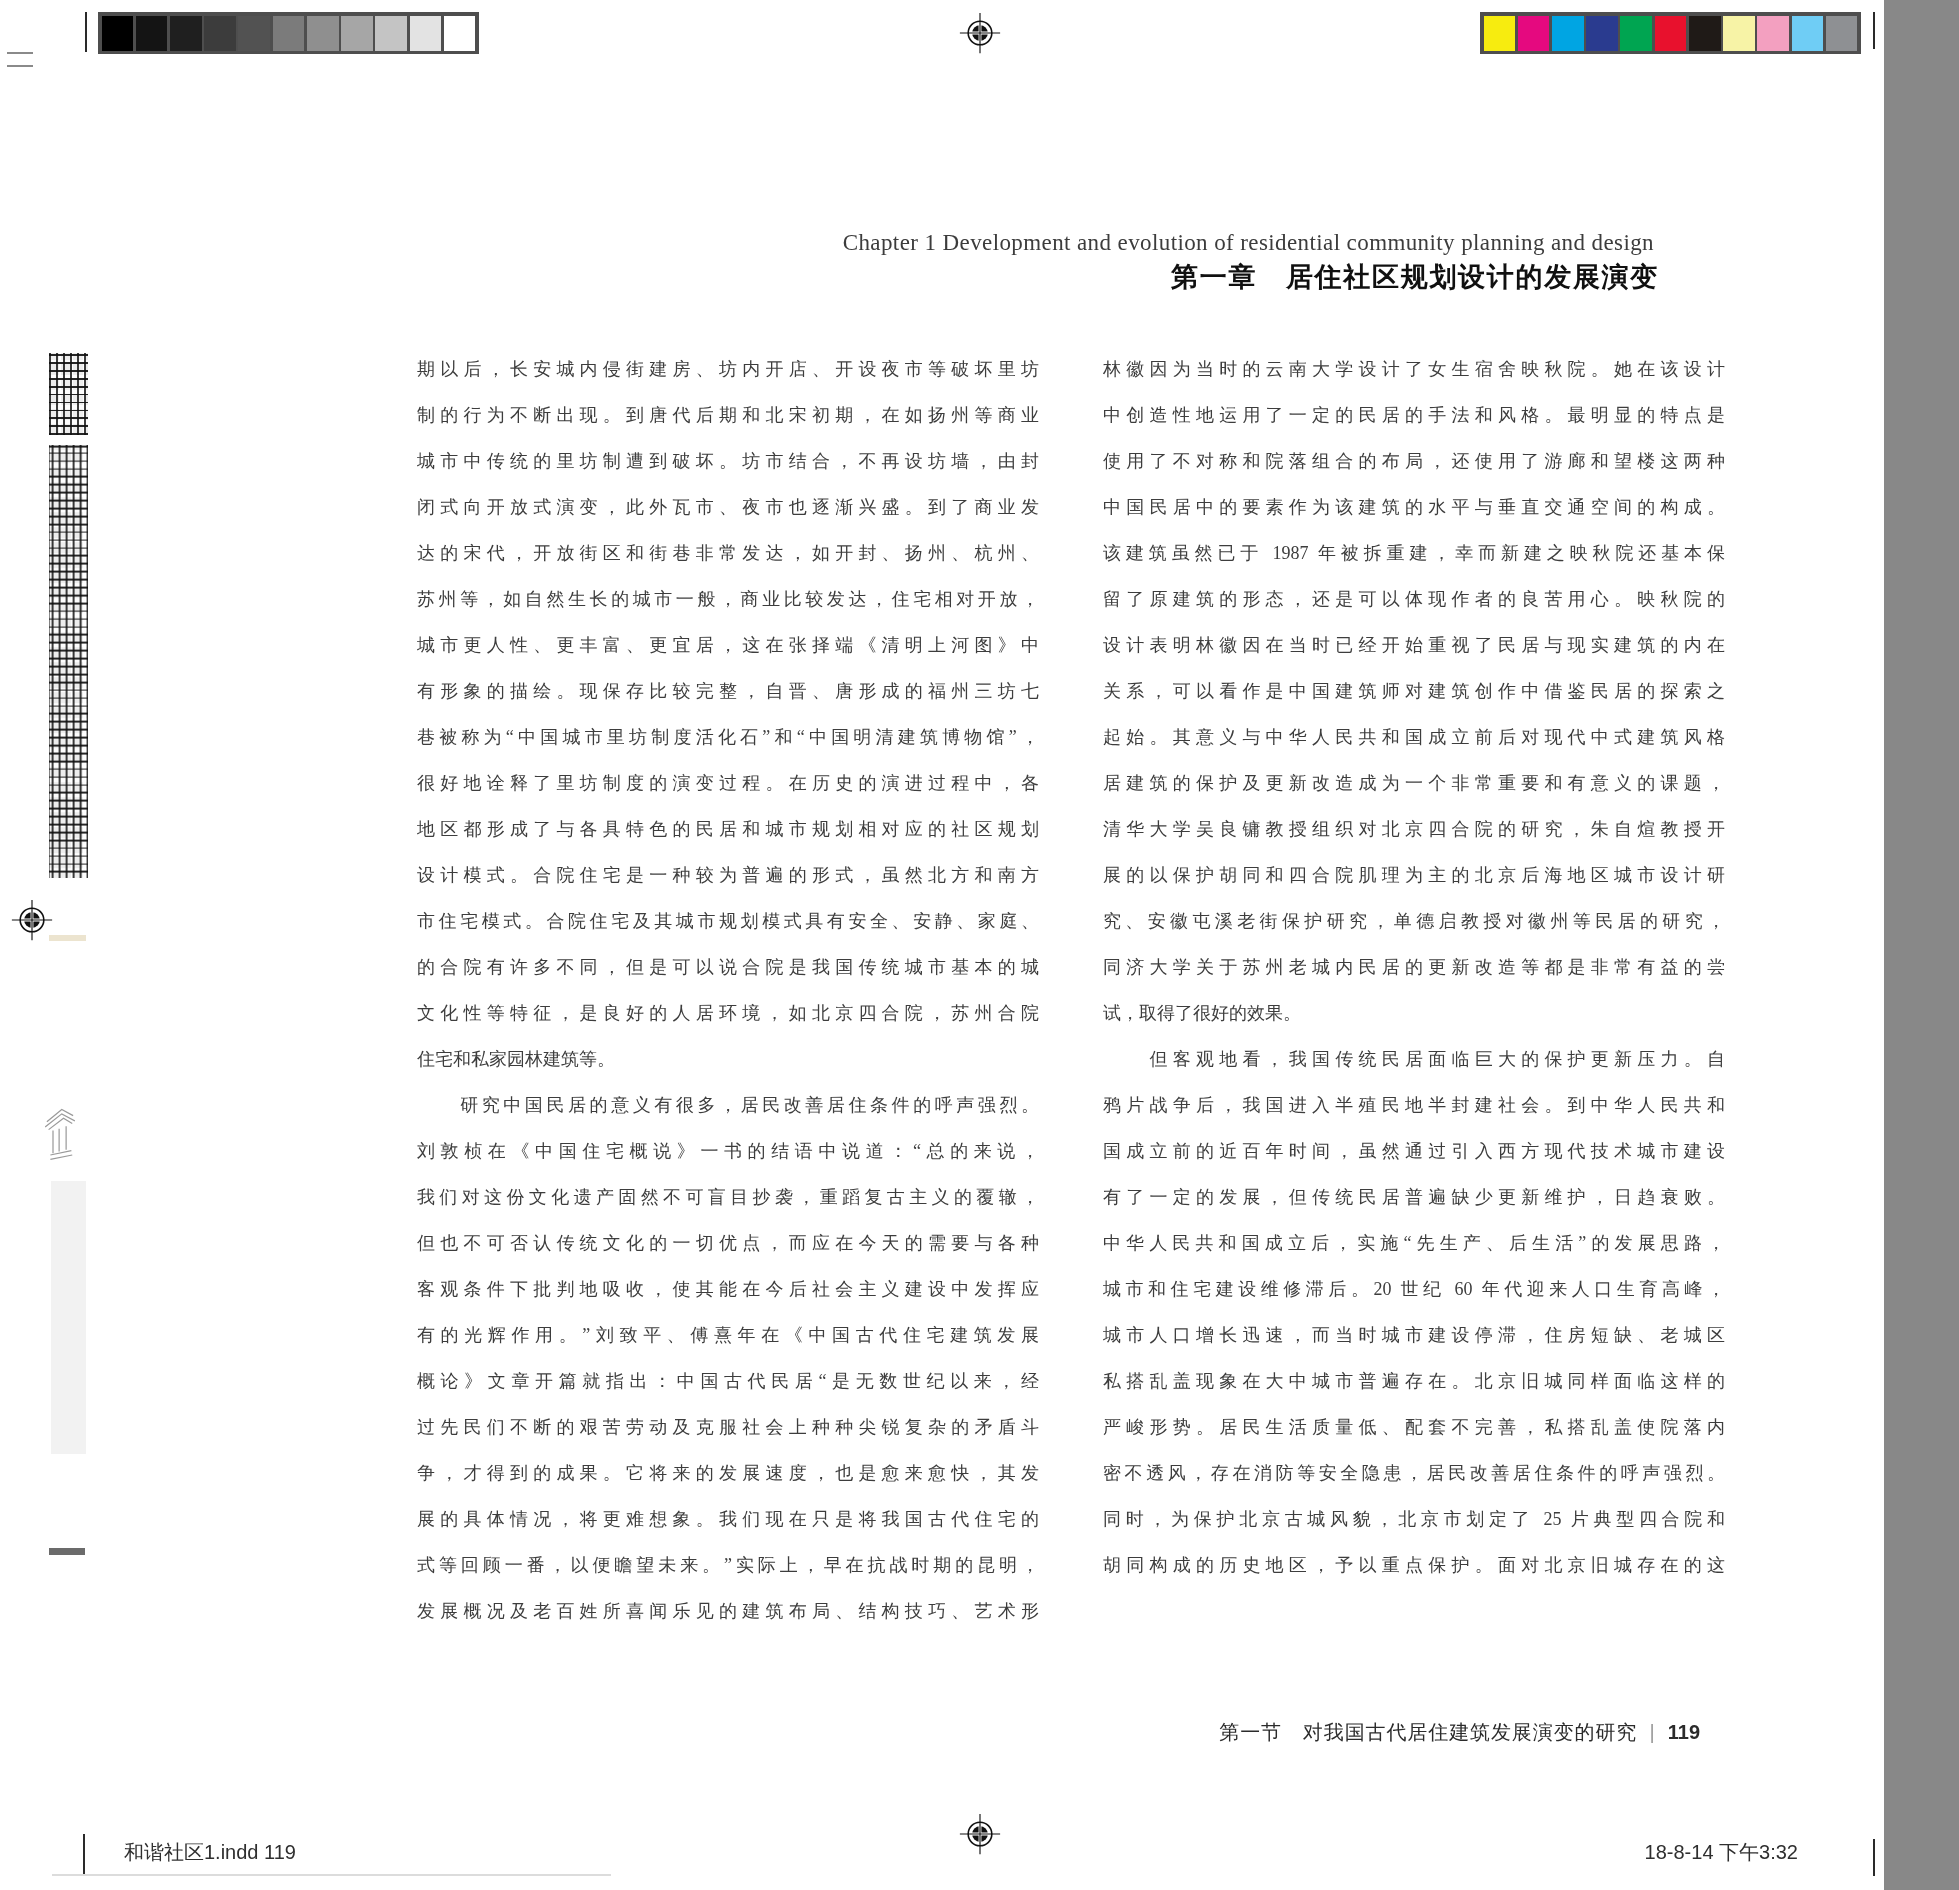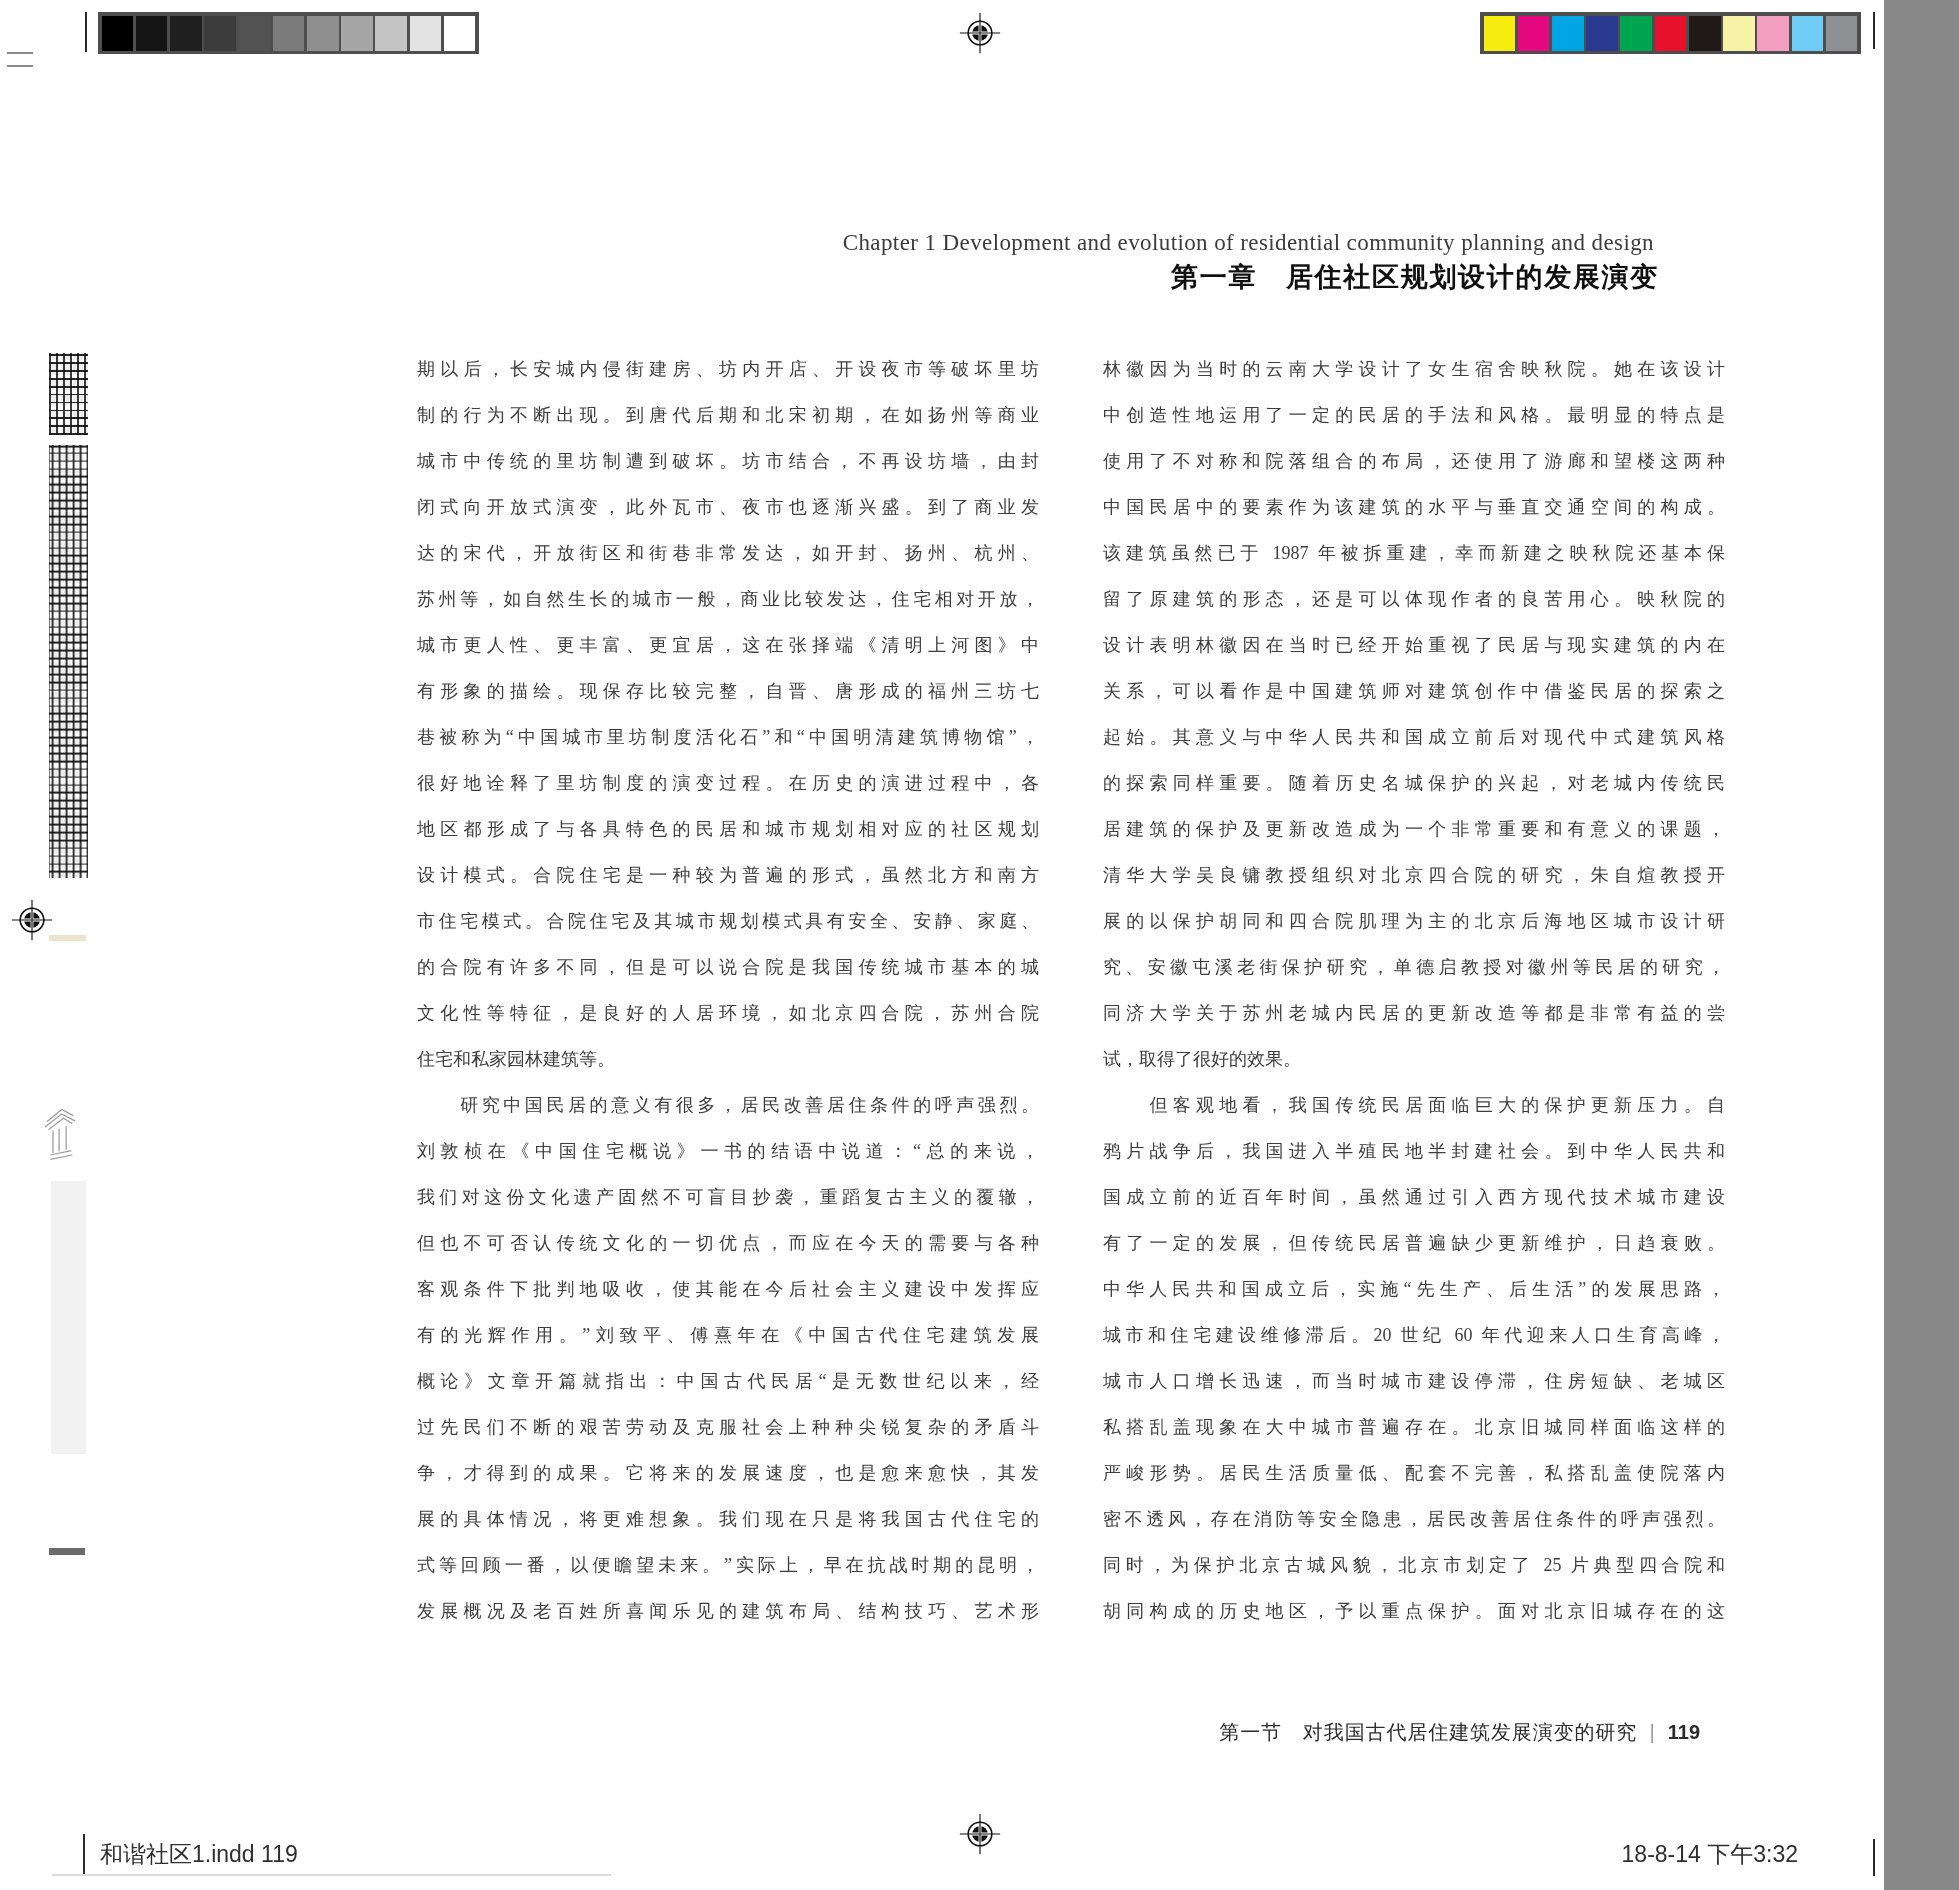--- a/index.html
+++ b/index.html
@@ -28,21 +28,21 @@
   #col-right{left:1103px;}
   .tline{height:46px;line-height:46px;font-size:18px;color:#3d3d3d;
          font-family:"Liberation Serif","DejaVu Serif",serif;
          text-align:justify;text-align-last:justify;overflow:hidden;}
   .tline.tend{text-align-last:left;}
   
   .footer{position:absolute;top:1719px;right:184px;font-size:20px;color:#2b2b2b;
           letter-spacing:0.9px;white-space:nowrap;}
   .footer .divider{color:#9a9a9a;margin:0 12.2px;font-weight:normal;}
   .footer .pagenum{font-weight:bold;letter-spacing:0;}
-  .imprint{position:absolute;top:1839px;font-size:23px;color:#2f2f2f;white-space:nowrap;}
+  .imprint{position:absolute;top:1839px;font-size:20px;color:#2f2f2f;white-space:nowrap;margin-left:24px;}
   #imprint-left{left:100px;}
   #imprint-right{right:86px;}
   
   .maptex{position:absolute;left:49px;width:39px;background-color:#ededed;
     background-image:
       repeating-linear-gradient(0deg, rgba(15,15,15,.9) 0 1.7px, transparent 1.7px 7.9px),
       repeating-linear-gradient(90deg, rgba(25,25,25,.85) 0 1.7px, transparent 1.7px 7px),
       repeating-linear-gradient(90deg, transparent 0 9.6px, rgba(255,255,255,.95) 9.6px 12.2px),
       repeating-linear-gradient(0deg, transparent 0 11.4px, rgba(255,255,255,.9) 11.4px 15px);}
   #mapA{top:353px;height:82px;}
@@ -176,21 +176,20 @@
   <div class="col" id="col-right">
       <div class="tline">林徽因为当时的云南大学设计了女生宿舍映秋院。她在该设计</div>
       <div class="tline">中创造性地运用了一定的民居的手法和风格。最明显的特点是</div>
       <div class="tline">使用了不对称和院落组合的布局，还使用了游廊和望楼这两种</div>
       <div class="tline">中国民居中的要素作为该建筑的水平与垂直交通空间的构成。</div>
       <div class="tline">该建筑虽然已于 1987 年被拆重建，幸而新建之映秋院还基本保</div>
       <div class="tline">留了原建筑的形态，还是可以体现作者的良苦用心。映秋院的</div>
       <div class="tline">设计表明林徽因在当时已经开始重视了民居与现实建筑的内在</div>
       <div class="tline">关系，可以看作是中国建筑师对建筑创作中借鉴民居的探索之</div>
       <div class="tline">起始。其意义与中华人民共和国成立前后对现代中式建筑风格</div>
-      <div class="tline">的探索同样重要。随着历史名城保护的兴起，对老城内传统民</div>
       <div class="tline">居建筑的保护及更新改造成为一个非常重要和有意义的课题，</div>
       <div class="tline">清华大学吴良镛教授组织对北京四合院的研究，朱自煊教授开</div>
       <div class="tline">展的以保护胡同和四合院肌理为主的北京后海地区城市设计研</div>
       <div class="tline">究、安徽屯溪老街保护研究，单德启教授对徽州等民居的研究，</div>
       <div class="tline">同济大学关于苏州老城内民居的更新改造等都是非常有益的尝</div>
       <div class="tline tend">试，取得了很好的效果。</div>
       <div class="tline">　　但客观地看，我国传统民居面临巨大的保护更新压力。自</div>
       <div class="tline">鸦片战争后，我国进入半殖民地半封建社会。到中华人民共和</div>
       <div class="tline">国成立前的近百年时间，虽然通过引入西方现代技术城市建设</div>
       <div class="tline">有了一定的发展，但传统民居普遍缺少更新维护，日趋衰败。</div>

